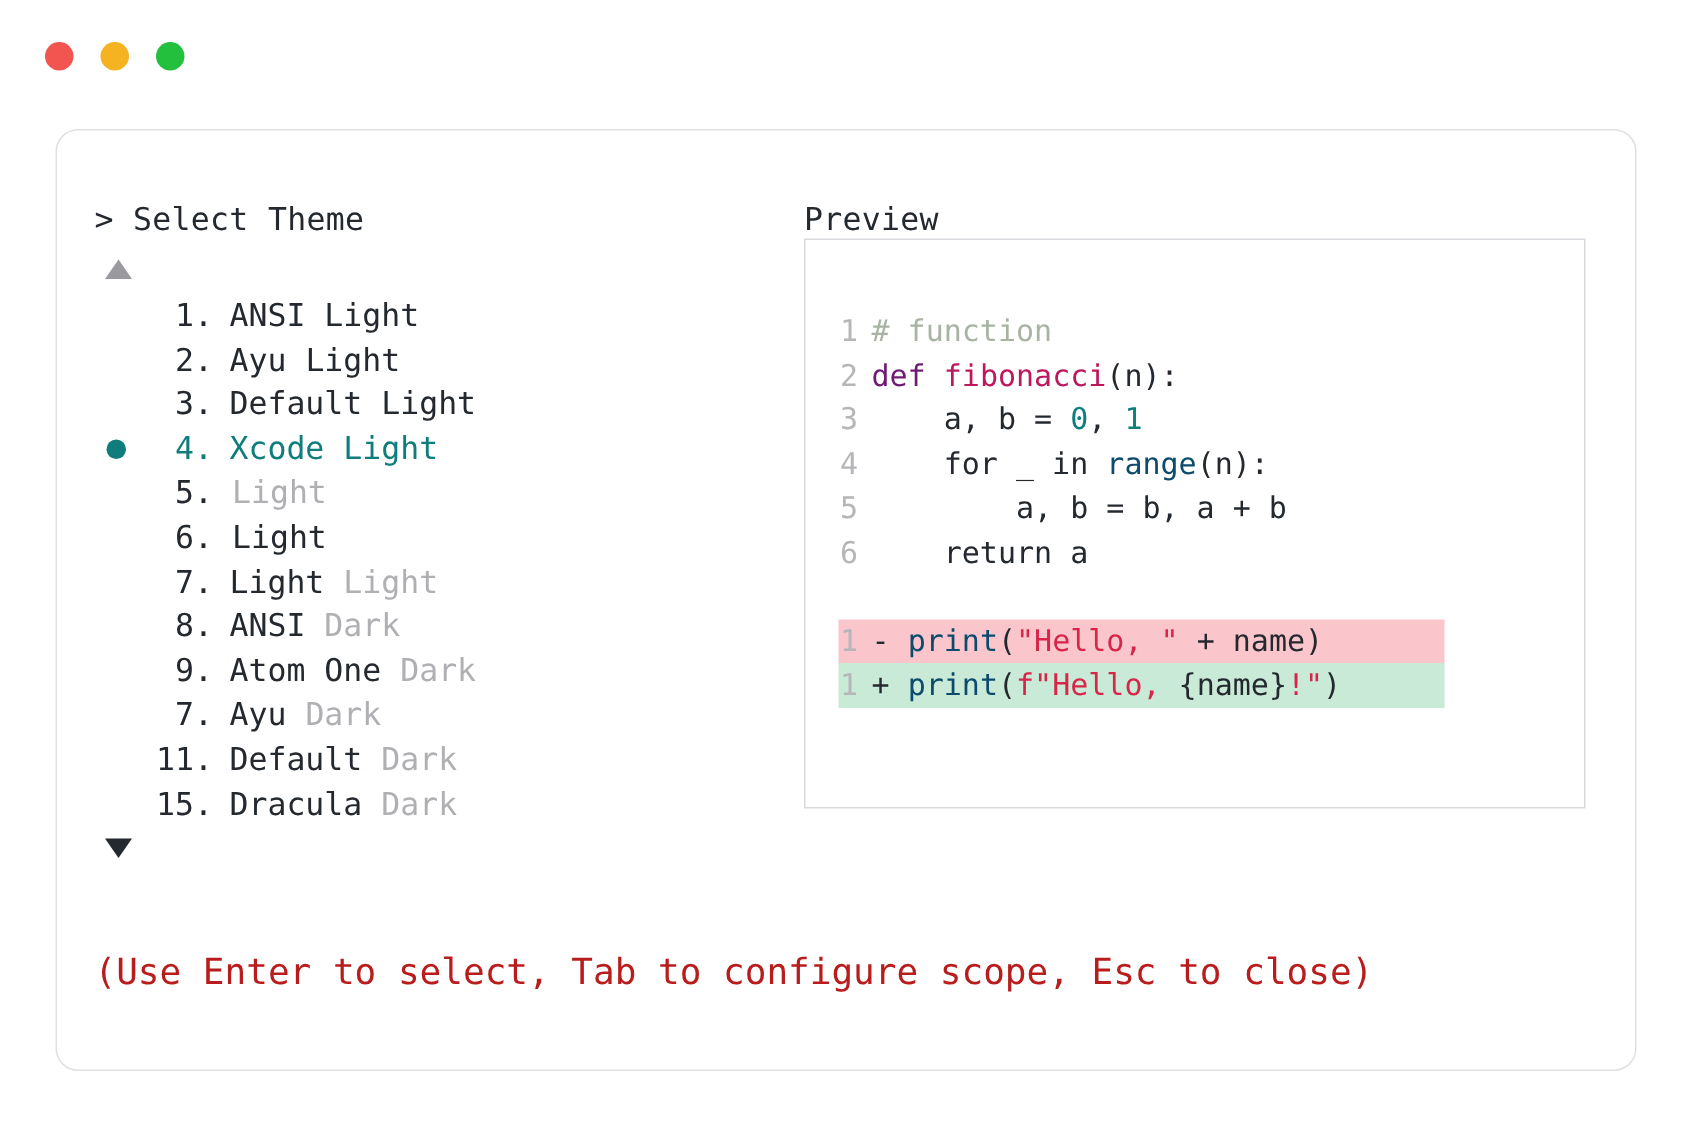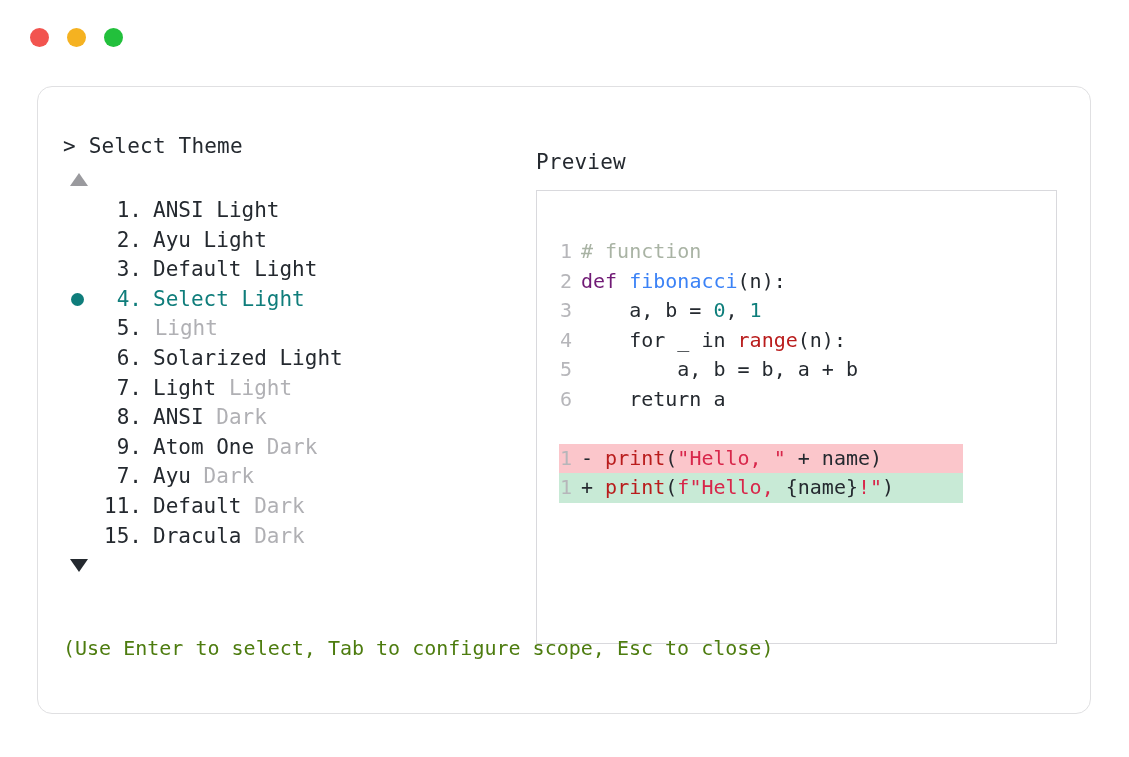--- a/index.html
+++ b/index.html
@@ -56,21 +56,21 @@
 
   .col-left {
     position: absolute;
     left: 25px;
     top: 46px;
     width: 470px;
   }
   .col-right {
     position: absolute;
     left: 498px;
-    top: 62px;
+    top: 46px;
     width: 530px;
   }
 
   .panel-heading {
     font-size: 21px;
     line-height: 26px;
     color: #24292f;
     letter-spacing: 0.2px;
     white-space: pre;
   }
@@ -140,31 +140,30 @@
 
   .theme-row.selected .idx,
   .theme-row.selected .name,
   .theme-row.selected .variant { color: #0f7d7b; }
 
   
   .hint {
     position: absolute;
     left: 25px;
     bottom: 52px;
-    font-size: 20px;
+    font-size: 24px;
     line-height: 26px;
-    color: #4d7c0f;
+    color: #b91c1c;
     white-space: pre;
   }
 
   
   .preview-box {
-    margin-top: 15px;
     width: 521px;
-    height: 454px;
+    height: 380px;
     box-sizing: border-box;
     background: #ffffff;
     border: 1.3px solid #d9d9dd;
   }
   .code {
     padding: 46px 0 0 22px;
     font-size: 20px;
     line-height: 29.5px;
     white-space: pre;
   }
@@ -172,23 +171,23 @@
   .ln {
     color: #b6b6ba;
     display: inline-block;
     width: 13px;
     text-align: right;
   }
   .gutter-gap { display: inline-block; width: 9px; }
 
   .tok-comment { color: #a9b3a4; }
   .tok-kw      { color: #701a75; }
-  .tok-fn      { color: #3b82f6; }
+  .tok-fn      { color: #be185d; }
   .tok-num     { color: #0d7e7b; }
-  .tok-builtin { color: #b91c1c; }
+  .tok-builtin { color: #0c4a6e; }
   .tok-plain   { color: #24292f; }
   .tok-str     { color: #d8264a; }
 
   .blank-line { display: block; height: 29.5px; }
 
   .diff-line { display: block; height: 29.5px; width: 404px; }
   .diff-del { background: #fbc6cb; }
   .diff-add { background: #c8ead6; }
   .diff-sign { color: #24292f; }
 </style>
@@ -207,23 +206,23 @@
     <div class="col-left">
 
       <div class="panel-heading"><span>&gt;</span> <span>Select Theme</span></div>
 
       <div class="arrow arrow-up"></div>
 
       <div class="theme-list" id="theme-list">
           <div class="theme-row"><span class="bullet-cell"></span><span class="idx">1.</span><span class="name">ANSI</span><span> </span><span class="variant">Light</span></div>
           <div class="theme-row"><span class="bullet-cell"></span><span class="idx">2.</span><span class="name">Ayu</span><span> </span><span class="variant">Light</span></div>
           <div class="theme-row"><span class="bullet-cell"></span><span class="idx">3.</span><span class="name">Default</span><span> </span><span class="variant">Light</span></div>
-          <div class="theme-row selected"><span class="bullet-cell"><span class="bullet"></span></span><span class="idx">4.</span><span class="name">Select</span><span> </span><span class="variant">Light</span></div>
+          <div class="theme-row selected"><span class="bullet-cell"><span class="bullet"></span></span><span class="idx">4.</span><span class="name">Xcode</span><span> </span><span class="variant">Light</span></div>
           <div class="theme-row"><span class="bullet-cell"></span><span class="idx">5.</span><span> </span><span class="variant dim">Light</span></div>
-          <div class="theme-row"><span class="bullet-cell"></span><span class="idx">6.</span><span class="name">Solarized</span><span> </span><span class="variant">Light</span></div>
+          <div class="theme-row"><span class="bullet-cell"></span><span class="idx">6.</span><span> </span><span class="variant">Light</span></div>
           <div class="theme-row"><span class="bullet-cell"></span><span class="idx">7.</span><span class="name">Light</span><span> </span><span class="variant dim">Light</span></div>
           <div class="theme-row"><span class="bullet-cell"></span><span class="idx">8.</span><span class="name">ANSI</span><span> </span><span class="variant dim">Dark</span></div>
           <div class="theme-row"><span class="bullet-cell"></span><span class="idx">9.</span><span class="name">Atom One</span><span> </span><span class="variant dim">Dark</span></div>
           <div class="theme-row"><span class="bullet-cell"></span><span class="idx">7.</span><span class="name">Ayu</span><span> </span><span class="variant dim">Dark</span></div>
           <div class="theme-row"><span class="bullet-cell"></span><span class="idx">11.</span><span class="name">Default</span><span> </span><span class="variant dim">Dark</span></div>
           <div class="theme-row"><span class="bullet-cell"></span><span class="idx">15.</span><span class="name">Dracula</span><span> </span><span class="variant dim">Dark</span></div>
         </div>
 
       <div class="arrow arrow-down"></div>
     </div>

